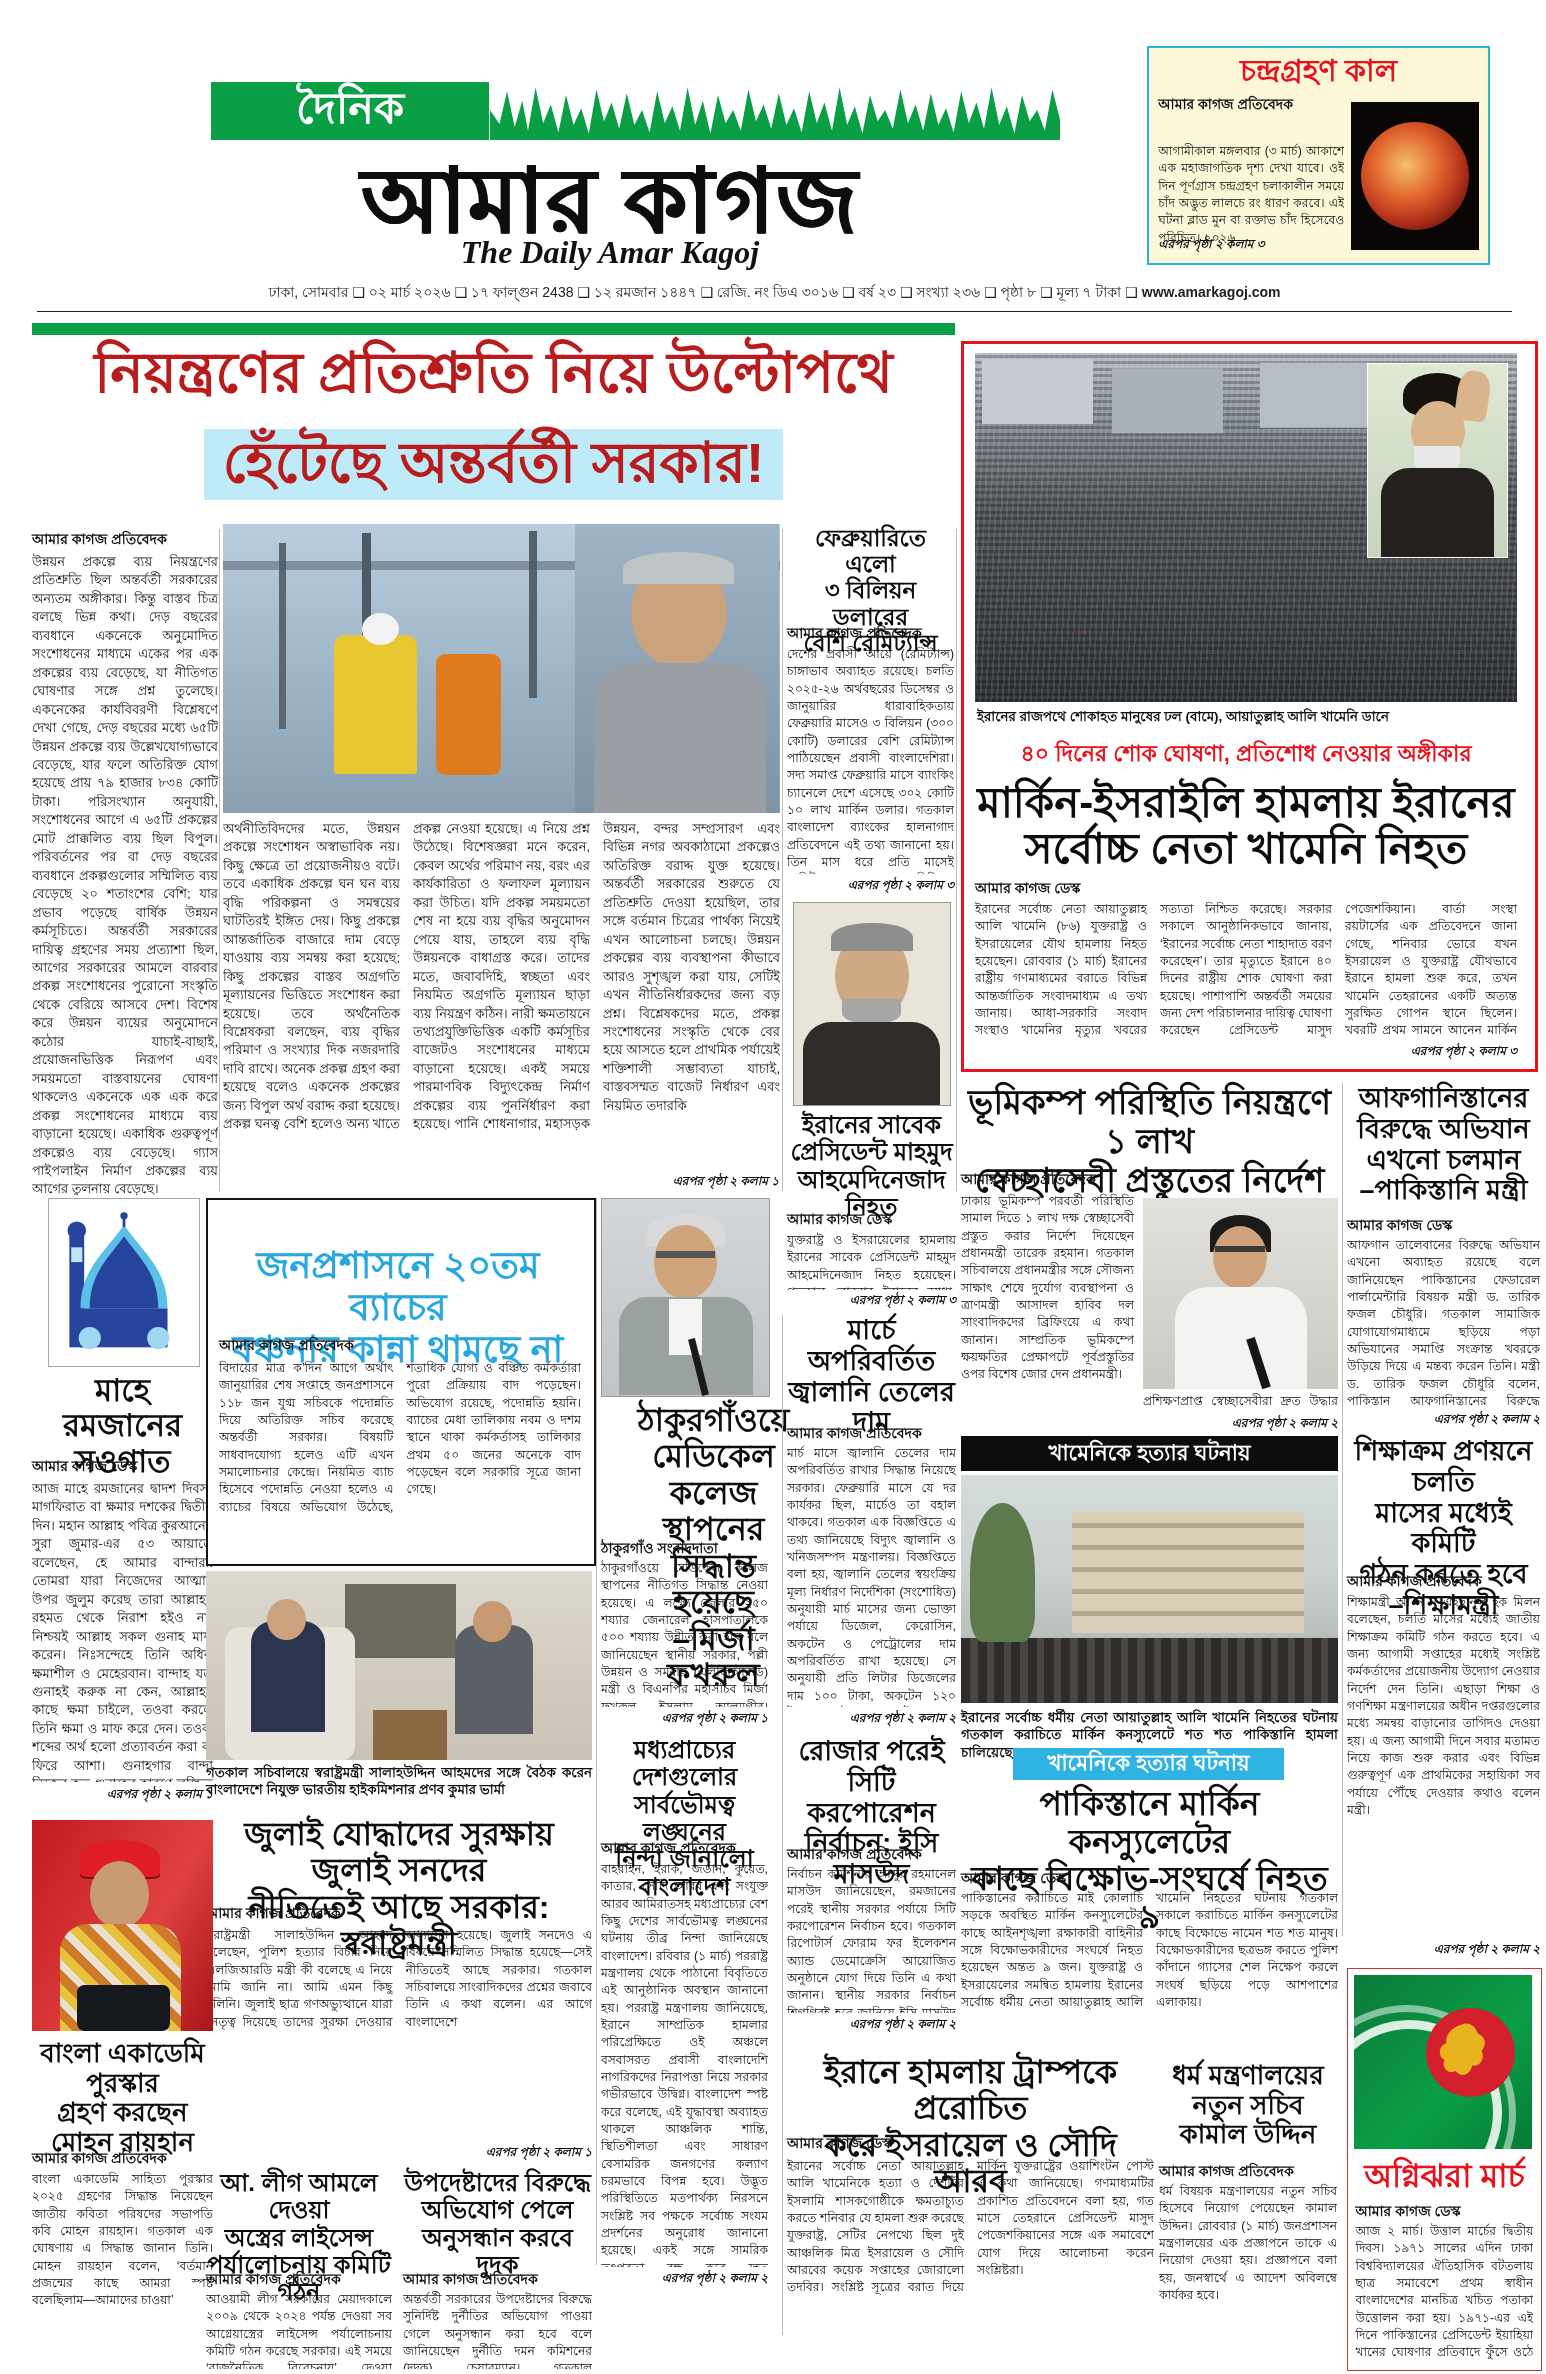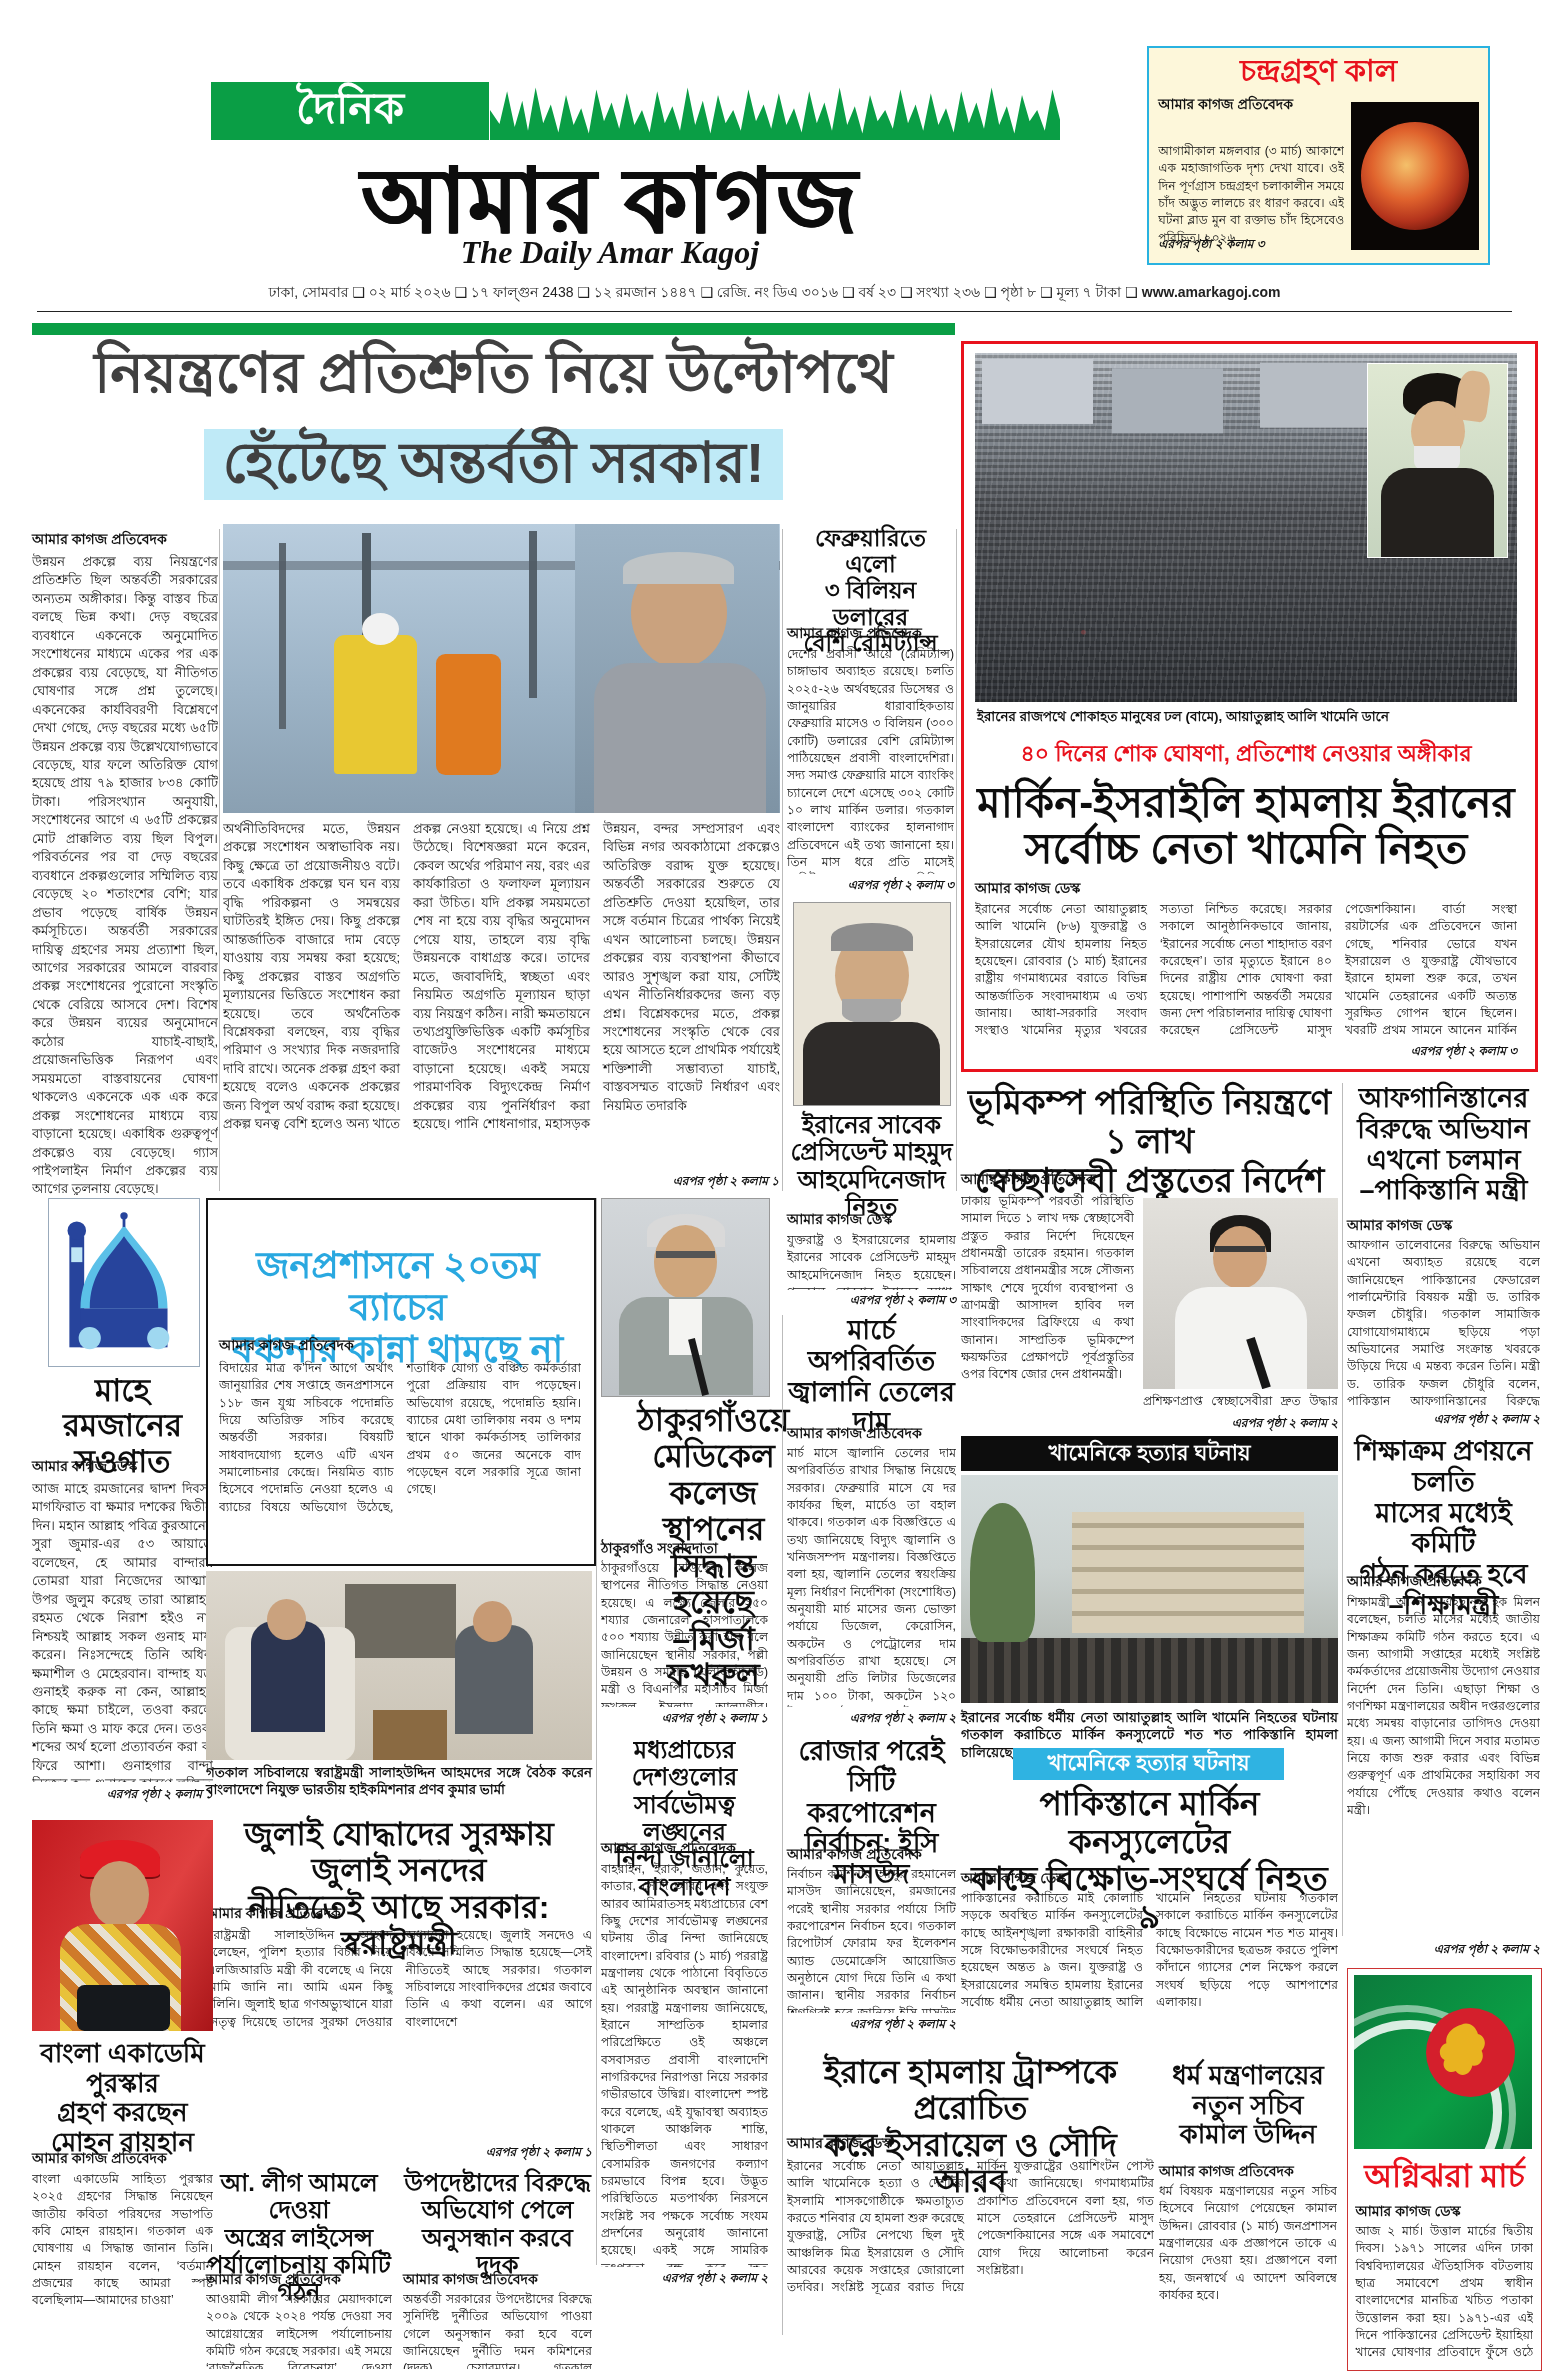--- a/index.html
+++ b/index.html
@@ -23,21 +23,21 @@
   
   .tagline{font-size:25px;font-weight:bold;color:#e8121d;}
   .daily-box{background:#0a9e45;color:#fff;font-size:43px;font-weight:bold;display:flex;align-items:center;justify-content:center;}
   .masthead{font-size:90px;font-weight:900;letter-spacing:1.9px;color:#0d0d0d;
             text-shadow:0.9px 0 #0d0d0d,-0.9px 0 #0d0d0d;}
   .subtitle{font-family:"Liberation Serif","DejaVu Serif",serif;font-style:italic;font-weight:bold;font-size:32px;}
   .dateline{font-size:14px;color:#222;}
   
   .eclipse{background:#fdf7da;border:2.8px solid #29b2e0;}
   
-  .lead-h{font-size:56px;font-weight:900;color:#404040;line-height:1.0;}
+  .lead-h{font-size:56px;font-weight:900;color:#b91c1c;line-height:1.0;}
   .hilite{background:#bfeaf7;padding:5.6px 18.6px 9.3px;display:inline-block;}
   
   .redbox{border:3.7px solid #e8121d;background:#fff;}
   .blackbox{border:2.8px solid #141414;background:#fff;}
   .kicker-cyan{background:#2fb3e2;color:#fff;font-weight:bold;font-size:21.3px;display:flex;align-items:center;justify-content:center;}
   .kicker-black{background:#0d0d0d;color:#fff;font-weight:bold;font-size:21.3px;display:flex;align-items:center;justify-content:center;}
   .blue-h{color:#29a8e0;}
   
   .head-c{position:absolute;border-radius:50%;}
   .moon{background:radial-gradient(circle at 42% 40%,#f4c06a 0%,#e0632d 38%,#b3331c 62%,#5d1008 85%,#1a0402 100%);border-radius:50%;}

